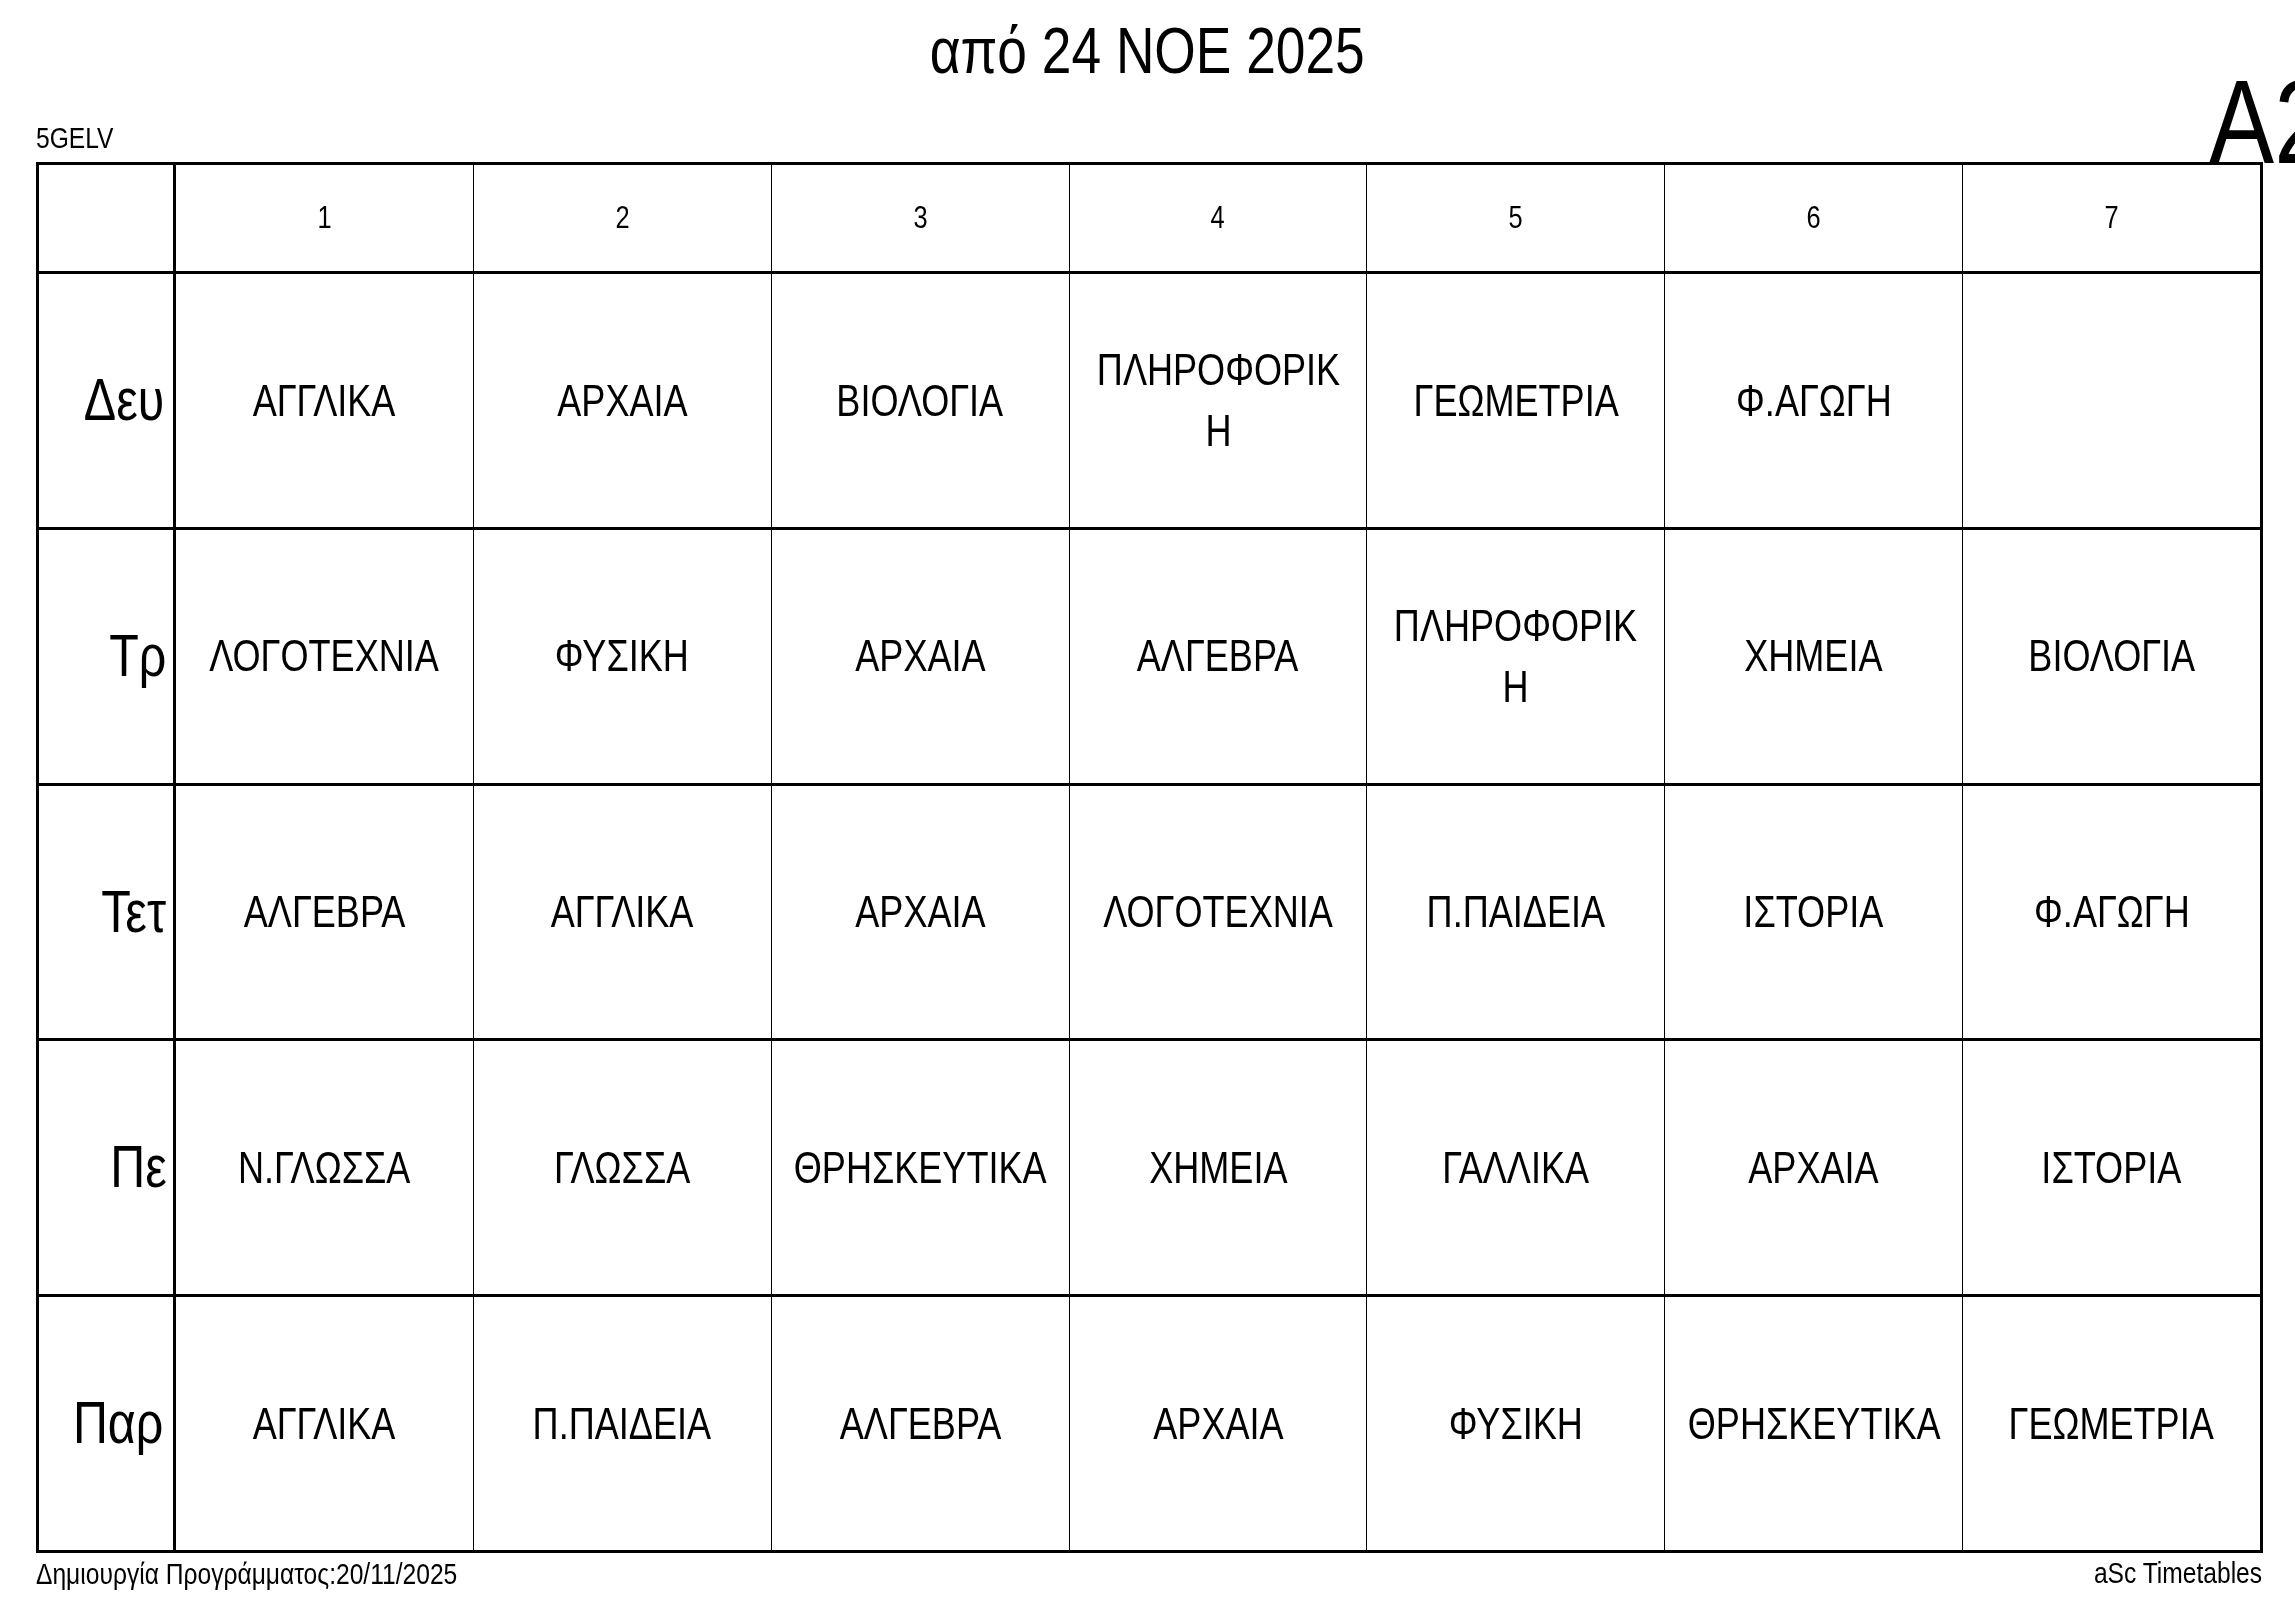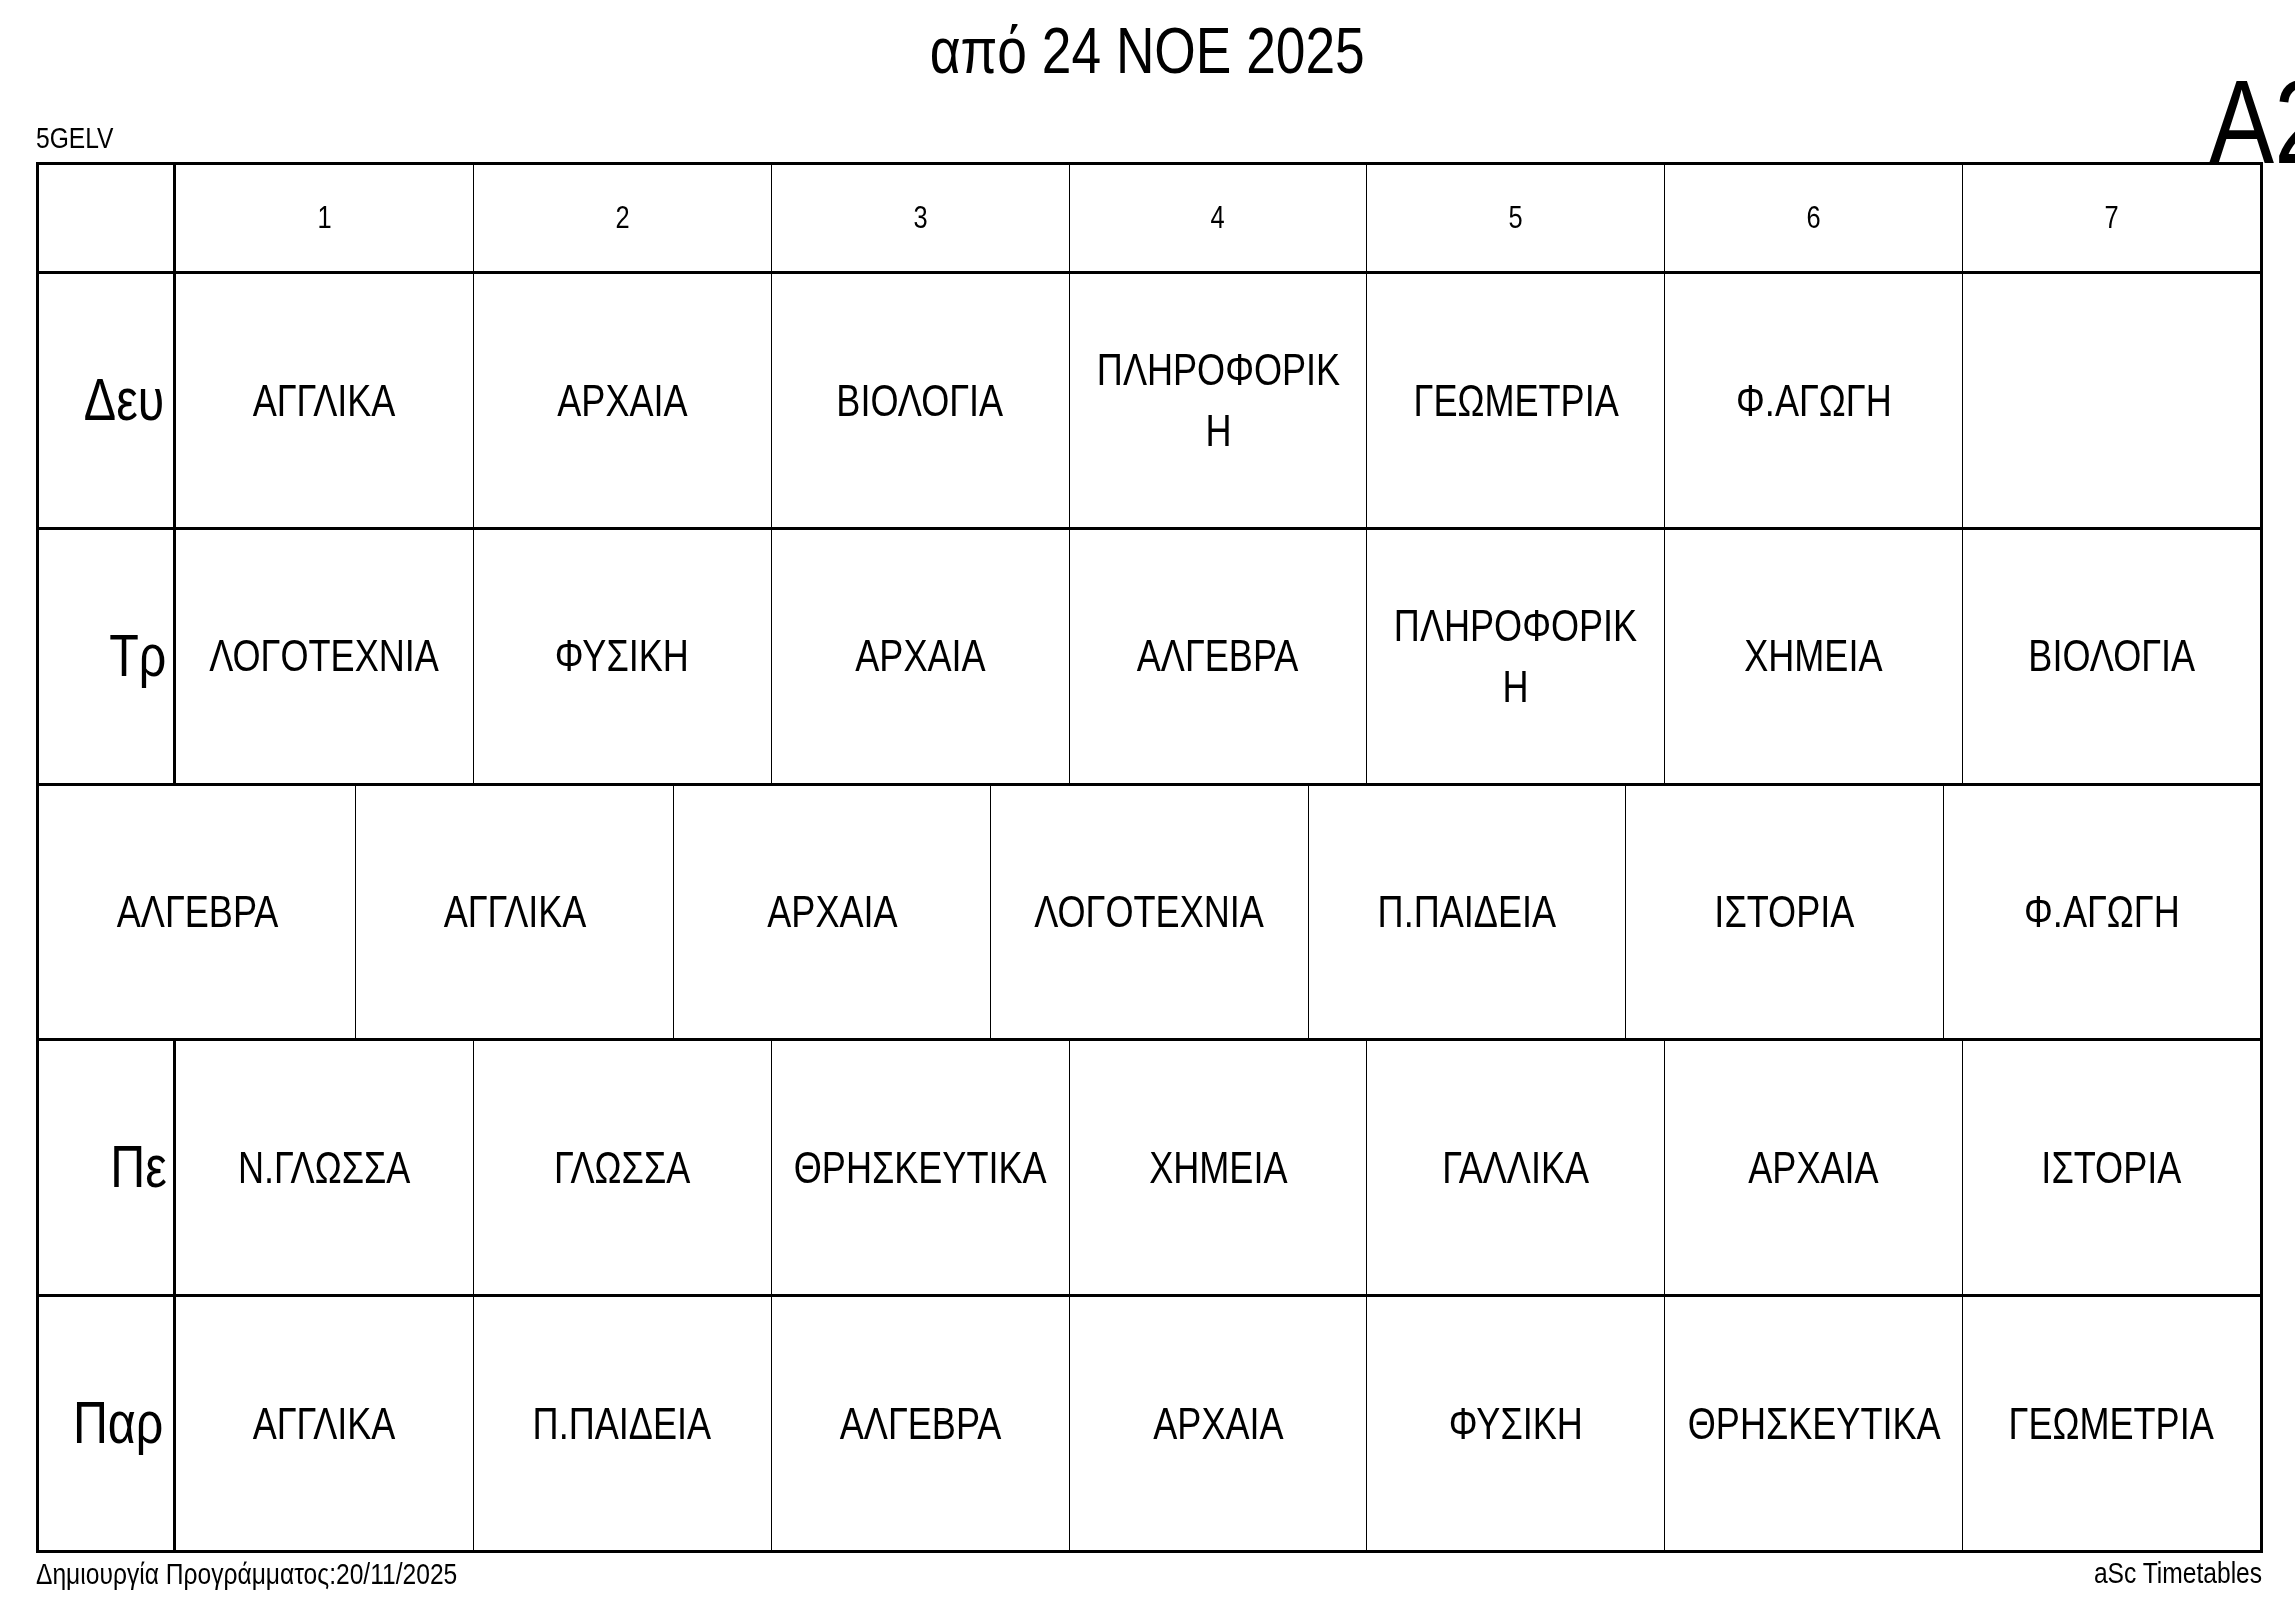--- a/index.html
+++ b/index.html
@@ -217,20 +217,23 @@
         </div>
       <div class="cell subject-cell">
           <span class="txt subject-text">ΧΗΜΕΙΑ</span>
         </div>
       <div class="cell subject-cell">
           <span class="txt subject-text">ΒΙΟΛΟΓΙΑ</span>
         </div>
     </div>
 
     <div class="row day-row">
+      <div class="cell day-cell">
+          <span class="txt day-text">Τετ</span>
+        </div>
       <div class="cell subject-cell">
           <span class="txt subject-text">ΑΛΓΕΒΡΑ</span>
         </div>
       <div class="cell subject-cell">
           <span class="txt subject-text">ΑΓΓΛΙΚΑ</span>
         </div>
       <div class="cell subject-cell">
           <span class="txt subject-text">ΑΡΧΑΙΑ</span>
         </div>
       <div class="cell subject-cell">

